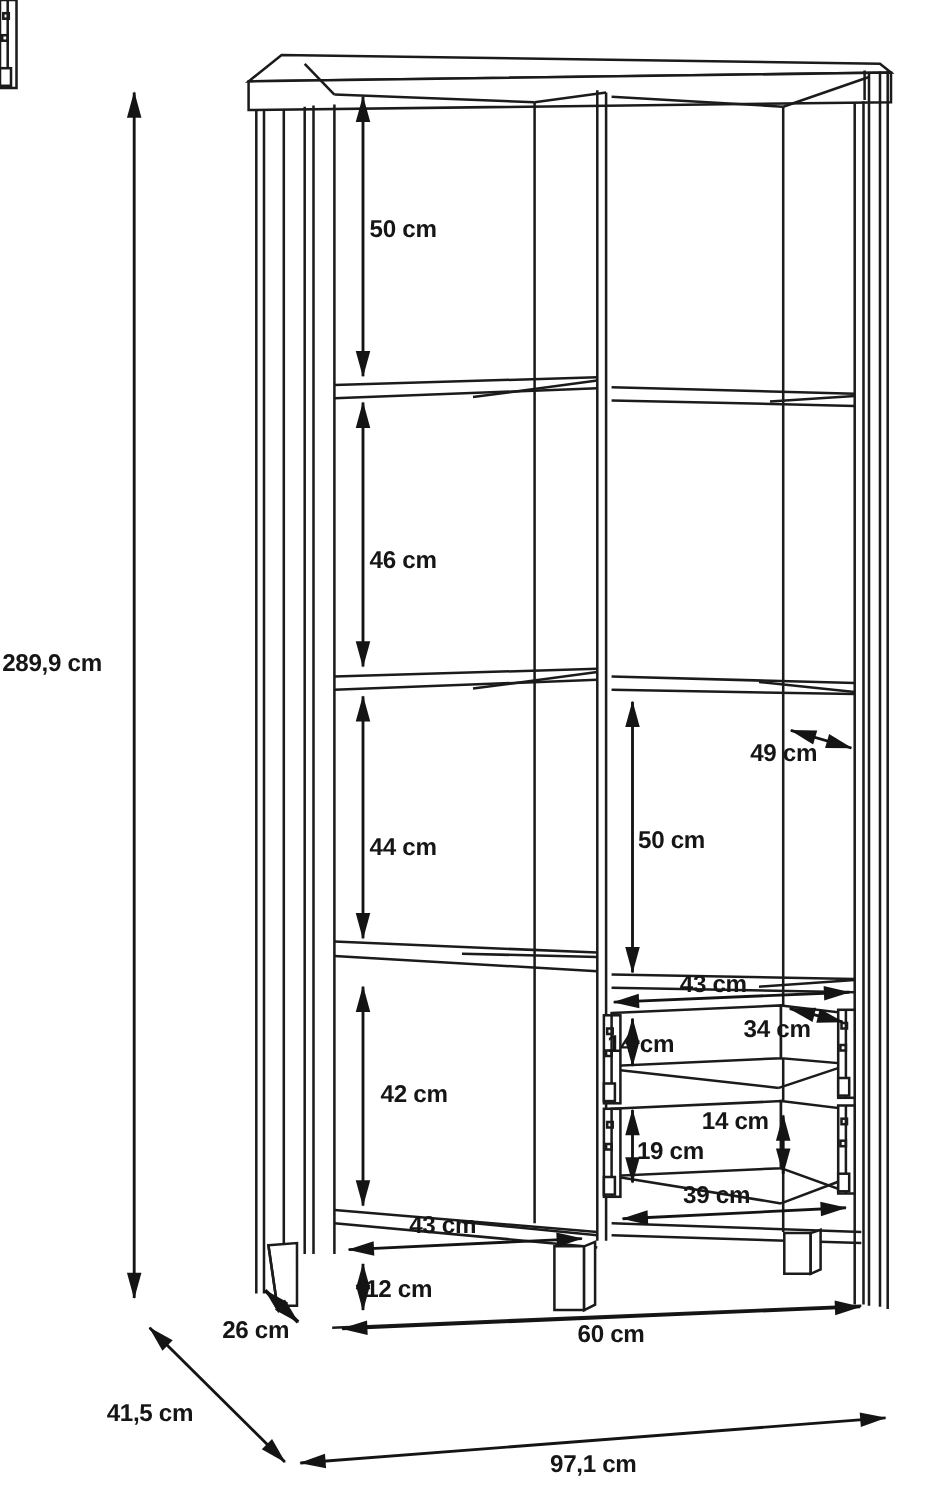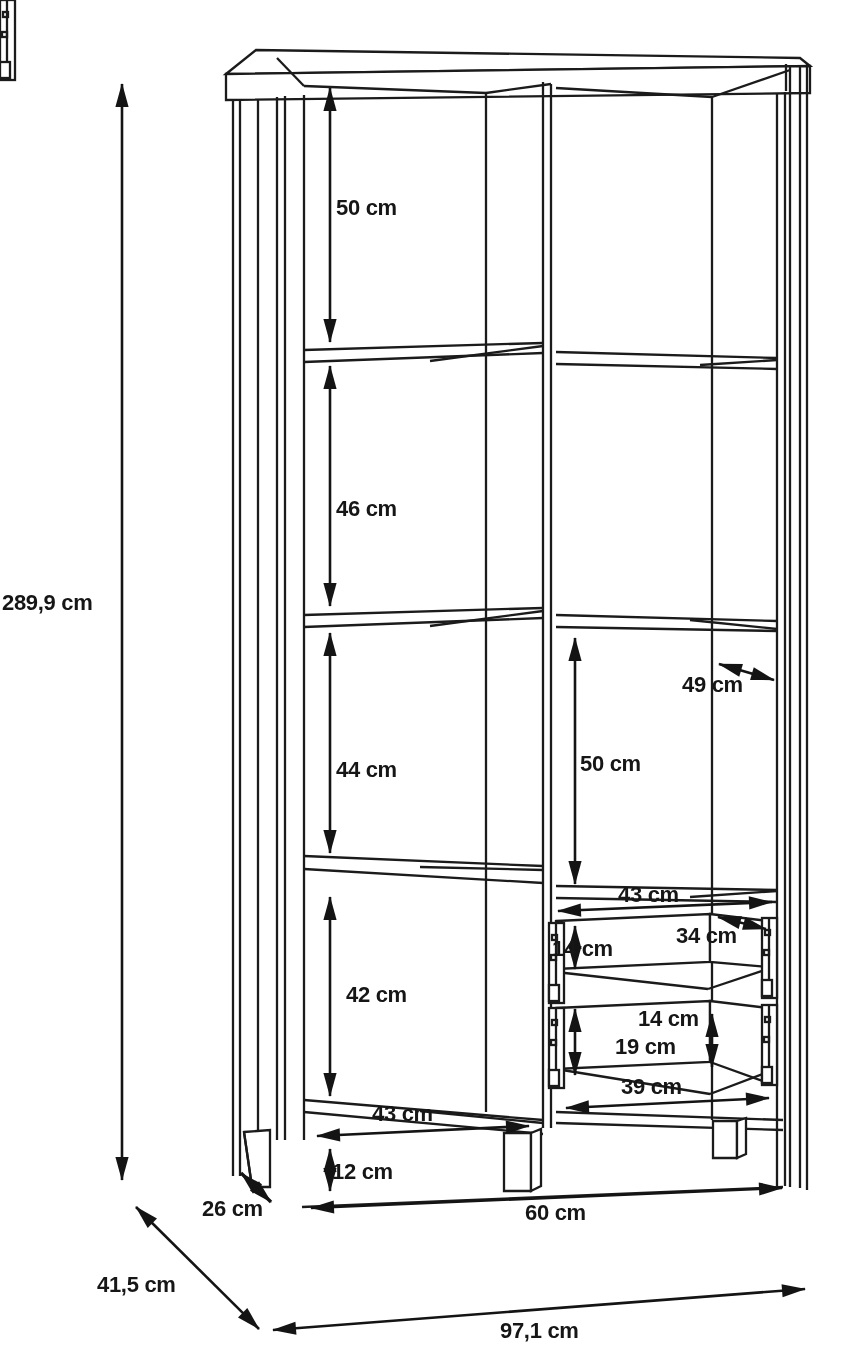--- a/index.html
+++ b/index.html
@@ -173,21 +173,21 @@
   <div class="dim" style="left:336px;top:757px;">44 cm</div>
   <div class="dim" style="left:346px;top:982px;">42 cm</div>
 
   <div class="dim" style="left:682px;top:672px;">49 cm</div>
   <div class="dim" style="left:580px;top:751px;">50 cm</div>
   <div class="dim" style="left:618px;top:882px;">43 cm</div>
 
   <div class="dim" style="left:676px;top:923px;">34 cm</div>
   <div class="dim" style="left:552px;top:936px;text-align:right;">14 cm</div>
   <div class="dim" style="left:638px;top:1006px;">14 cm</div>
-  <div class="dim" style="left:579px;top:1034px;margin-left:36px;">19 cm</div>
+  <div class="dim" style="left:579px;top:1034px;">19 cm</div>
   <div class="dim" style="left:621px;top:1074px;">39 cm</div>
 
   <div class="dim" style="left:372px;top:1101px;">43 cm</div>
   <div class="dim" style="left:332px;top:1159px;">12 cm</div>
   <div class="dim" style="left:202px;top:1196px;">26 cm</div>
   <div class="dim" style="left:525px;top:1200px;">60 cm</div>
   <div class="dim" style="left:97px;top:1272px;">41,5 cm</div>
   <div class="dim" style="left:500px;top:1318px;">97,1 cm</div>
 
 </div>

